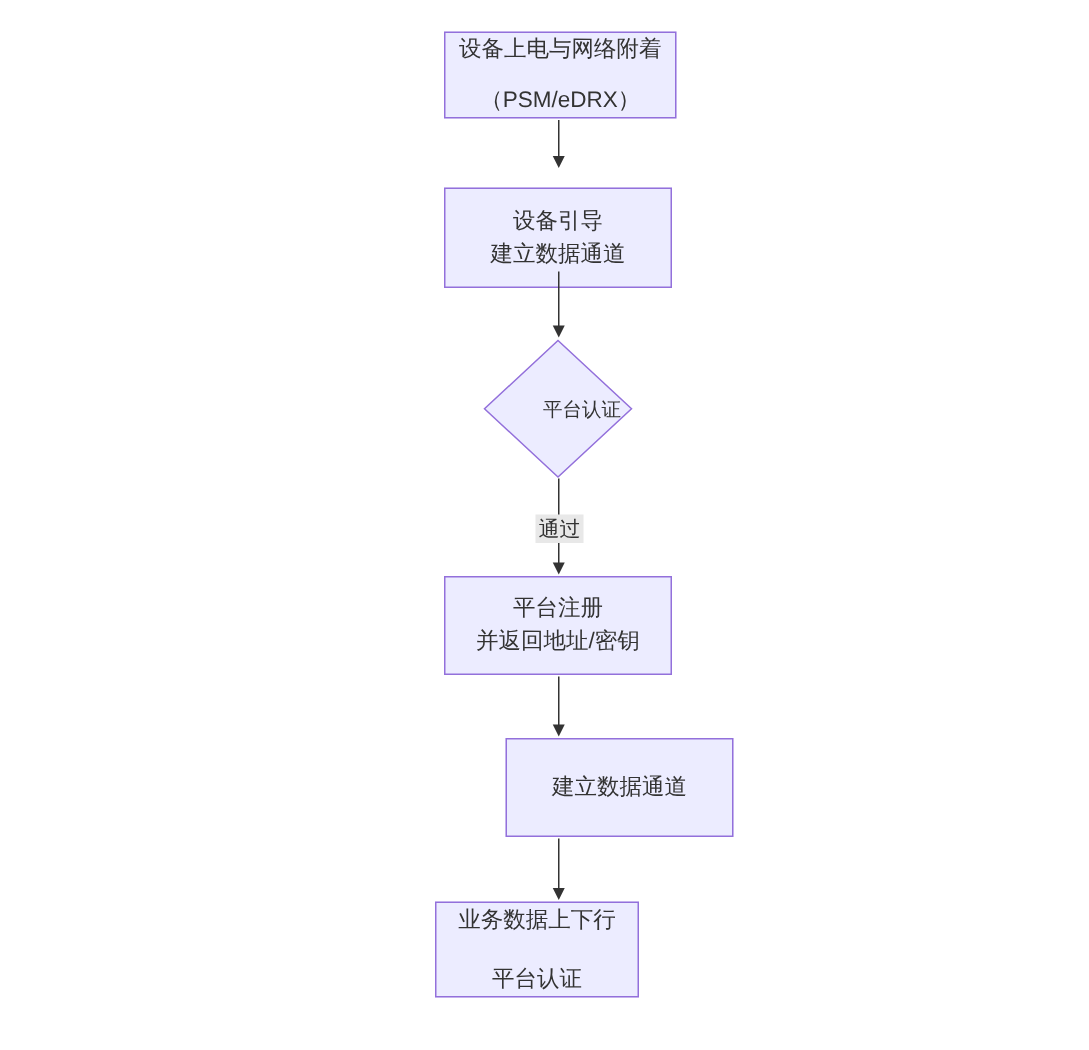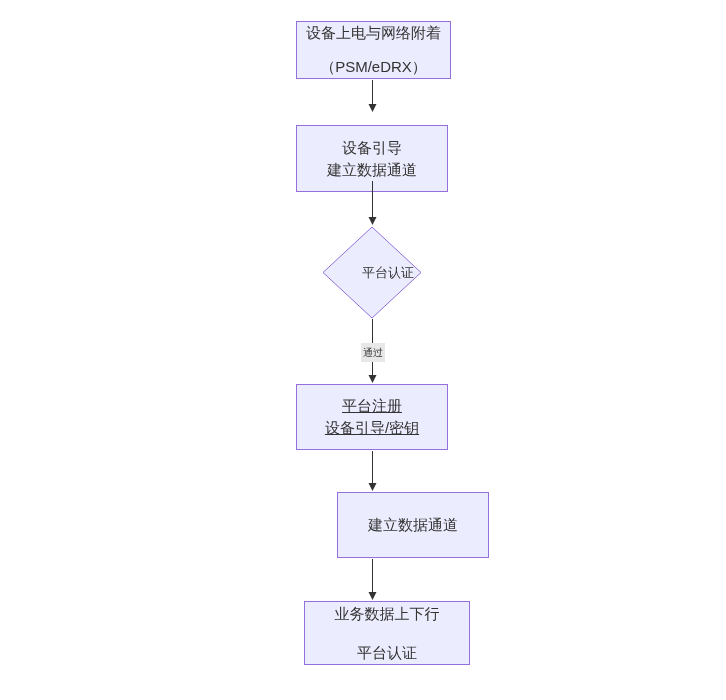--- a/index.html
+++ b/index.html
@@ -55,21 +55,21 @@
     font-size: 13px;
     white-space: nowrap;
   }
   .edge-label {
     position: absolute;
     left: 373px;
     top: 343px;
     transform: translateX(-50%);
     background: #e8e8e8;
     color: #333333;
-    font-size: 10px;
+    font-size: 14px;
     line-height: 19px;
     padding: 0 2px;
     white-space: nowrap;
   }
 </style>
 </head>
 <body>
 
 <div class="canvas">
 
@@ -99,37 +99,37 @@
     </svg>
     <div class="diamond-label">平台认证</div>
   </div>
 
   <svg class="edge" style="left:367px; top:319px;" width="11" height="65">
     <line x1="5.5" y1="0" x2="5.5" y2="57" stroke="#333333" stroke-width="1"></line>
     <polygon points="1.5,56 9.5,56 5.5,64" fill="#333333"></polygon>
   </svg>
   <span class="edge-label">通过</span>
 
-  <div class="node" style="left:296px; top:384px; width:152px; height:66px;text-decoration:underline;">
+  <div class="node" style="left:296px; top:384px; width:152px; height:66px;">
     <span>平台注册</span>
-    <span>设备引导/密钥</span>
+    <span>并返回地址/密钥</span>
   </div>
 
   <svg class="edge" style="left:367px; top:451px;" width="11" height="41">
     <line x1="5.5" y1="0" x2="5.5" y2="33" stroke="#333333" stroke-width="1"></line>
     <polygon points="1.5,32 9.5,32 5.5,40" fill="#333333"></polygon>
   </svg>
 
   <div class="node" style="left:297px; top:492px; width:152px; height:66px;margin-left:40px;">
     <span>建立数据通道</span>
   </div>
 
   <svg class="edge" style="left:367px; top:559px;" width="11" height="42">
     <line x1="5.5" y1="0" x2="5.5" y2="34" stroke="#333333" stroke-width="1"></line>
     <polygon points="1.5,33 9.5,33 5.5,41" fill="#333333"></polygon>
   </svg>
 
-  <div class="node" style="left:304px; top:601px; width:166px; height:64px;gap:17px;">
+  <div class="node" style="left:290px; top:601px; width:136px; height:64px;gap:17px;">
     <span>业务数据上下行</span>
     <span>平台认证</span>
   </div>
 
 </div>
 
 </body></html>

